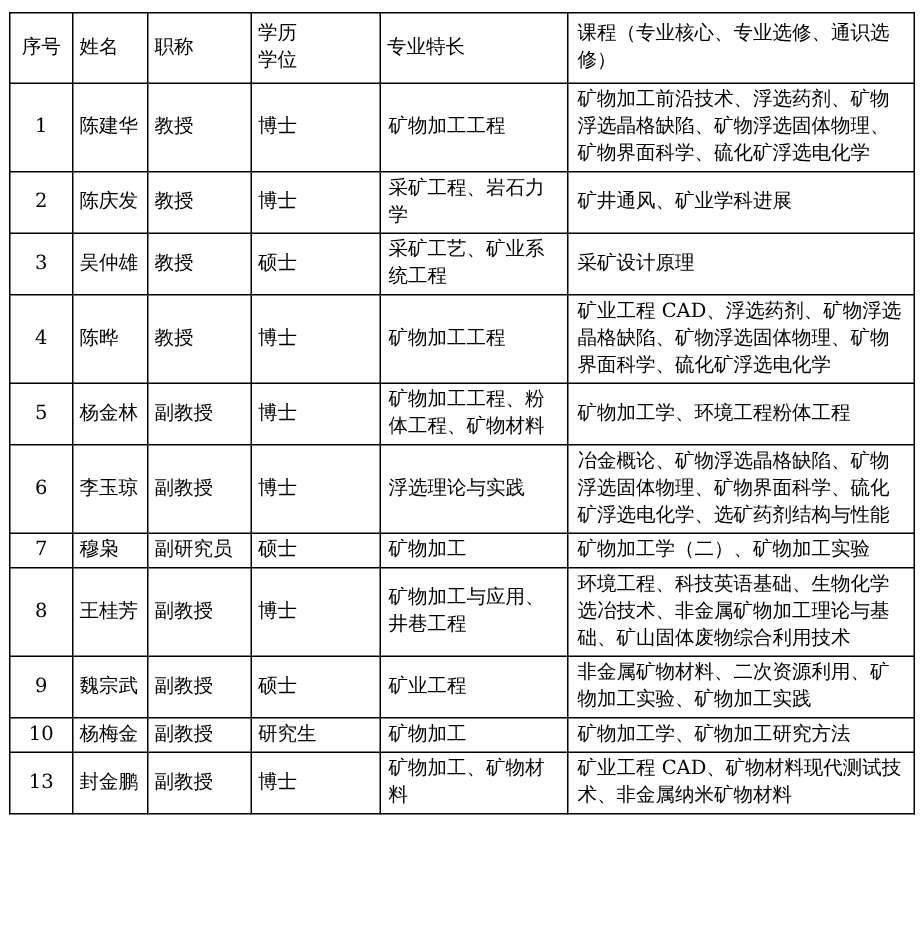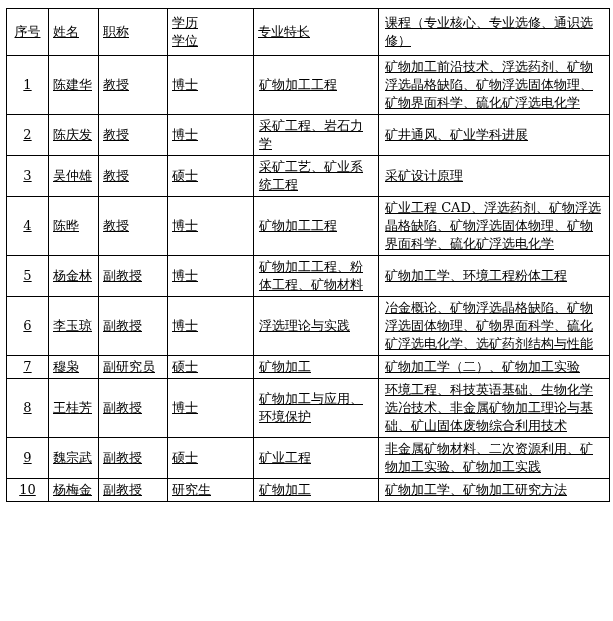--- a/index.html
+++ b/index.html
@@ -13,21 +13,20 @@
     overflow: hidden;
     font-family: "DejaVu Serif", "Liberation Serif", serif;
     color: #000000;
   }
   table.doc-table {
     border-collapse: collapse;
     table-layout: fixed;
     width: 603px;
     margin: 8px 0 0 6px;
     background: #ffffff;
-    text-decoration: underline;
   }
   .doc-table th,
   .doc-table td {
     border: 1px solid #000000;
     font-size: 13px;
     line-height: 18px;
     font-weight: normal;
     vertical-align: middle;
     word-break: break-all;
     overflow-wrap: break-word;
@@ -144,33 +143,41 @@
         <td class="col-title">副研究员</td>
         <td class="col-degree">硕士</td>
         <td class="col-specialty">矿物加工</td>
         <td class="col-courses">矿物加工学（二）、矿物加工实验</td>
       </tr>
       <tr>
         <td class="col-no">8</td>
         <td class="col-name">王桂芳</td>
         <td class="col-title">副教授</td>
         <td class="col-degree">博士</td>
-        <td class="col-specialty">矿物加工与应用、环境保护</td>
+        <td class="col-specialty">矿物加工与应用、井巷工程</td>
         <td class="col-courses">环境工程、科技英语基础、生物化学选冶技术、非金属矿物加工理论与基础、矿山固体废物综合利用技术</td>
       </tr>
       <tr>
         <td class="col-no">9</td>
         <td class="col-name">魏宗武</td>
         <td class="col-title">副教授</td>
         <td class="col-degree">硕士</td>
         <td class="col-specialty">矿业工程</td>
         <td class="col-courses">非金属矿物材料、二次资源利用、矿物加工实验、矿物加工实践</td>
       </tr>
       <tr>
         <td class="col-no">10</td>
         <td class="col-name">杨梅金</td>
         <td class="col-title">副教授</td>
         <td class="col-degree">研究生</td>
         <td class="col-specialty">矿物加工</td>
         <td class="col-courses">矿物加工学、矿物加工研究方法</td>
       </tr>
+      <tr>
+        <td class="col-no">13</td>
+        <td class="col-name">封金鹏</td>
+        <td class="col-title">副教授</td>
+        <td class="col-degree">博士</td>
+        <td class="col-specialty">矿物加工、矿物材料</td>
+        <td class="col-courses">矿业工程 CAD、矿物材料现代测试技术、非金属纳米矿物材料</td>
+      </tr>
     </tbody>
 </table>
 
 </body></html>

